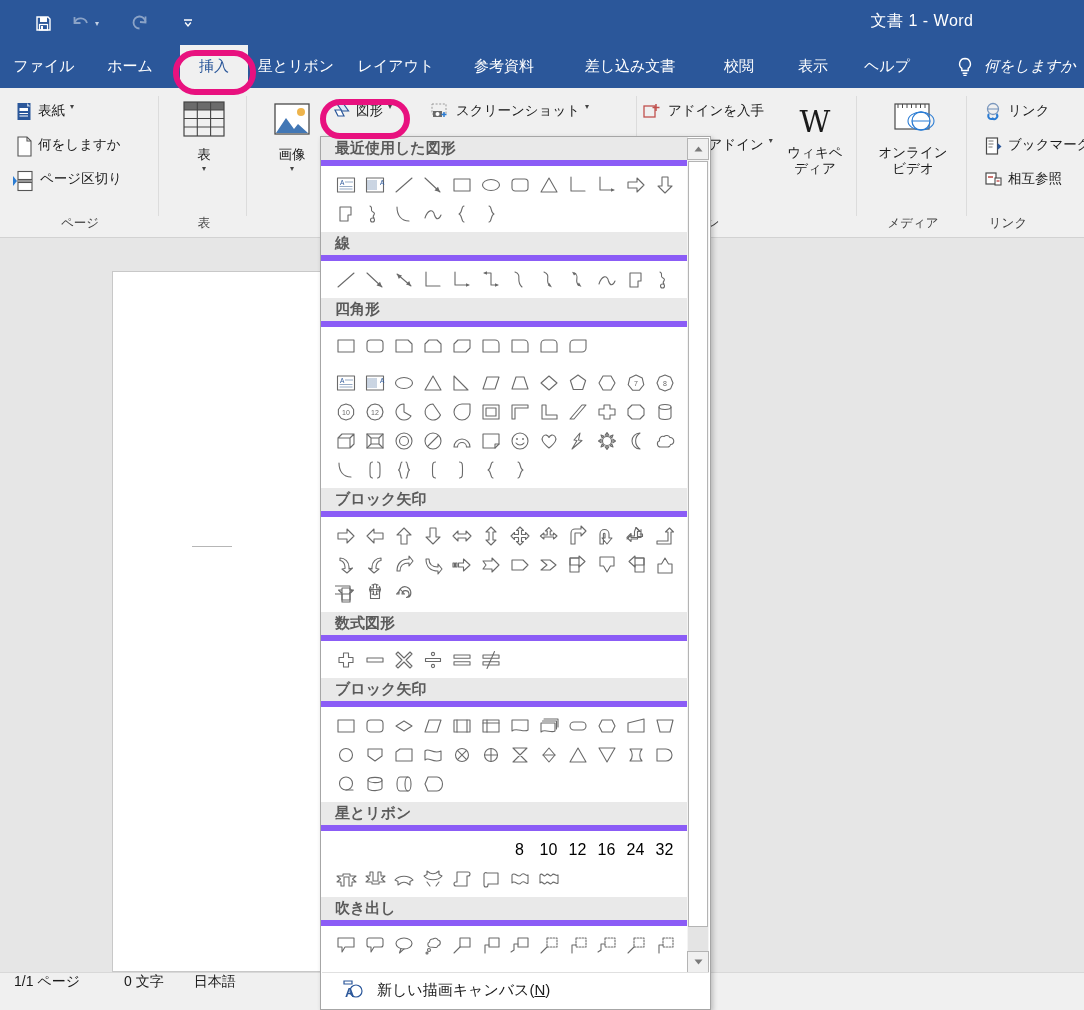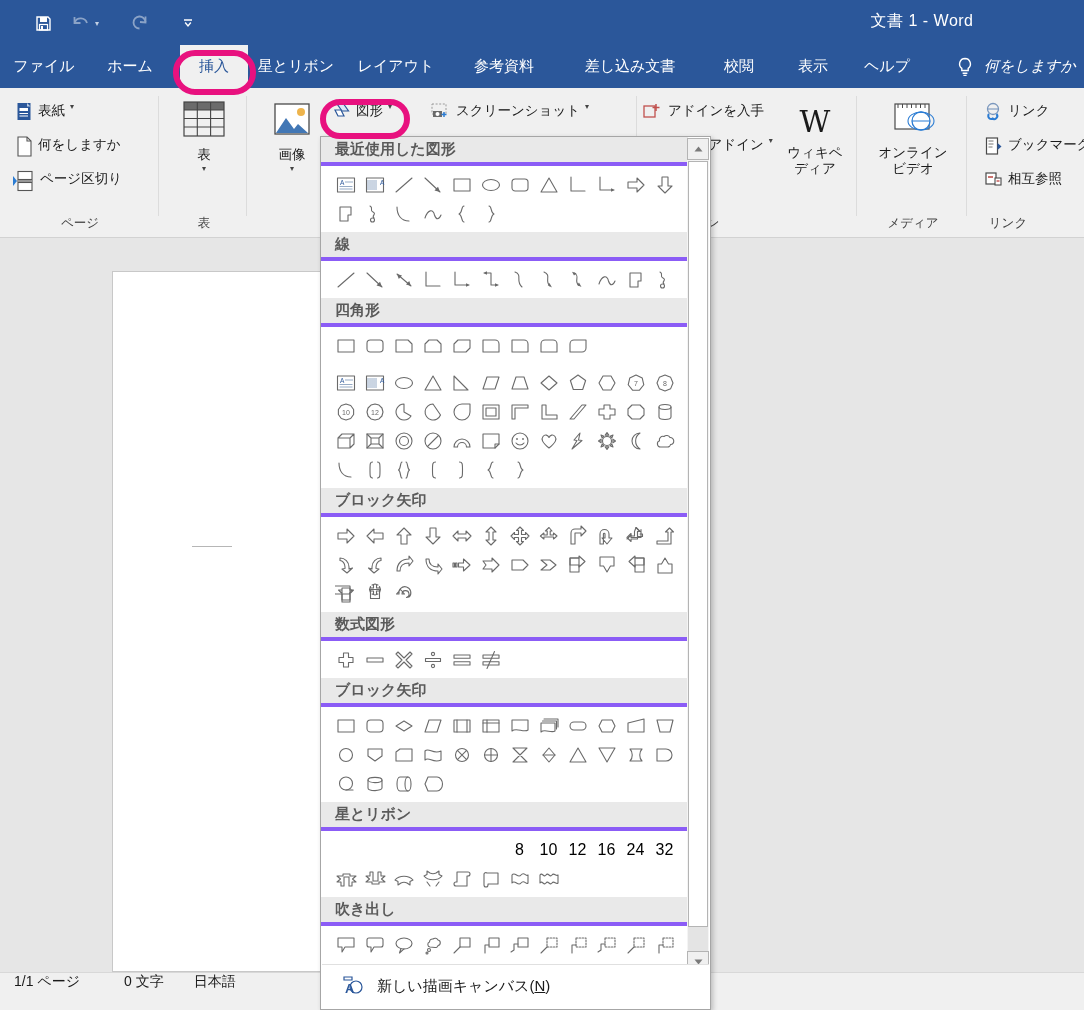--- a/index.html
+++ b/index.html
@@ -105,21 +105,21 @@
     box-shadow:2px 2px 5px rgba(0,0,0,.22);
     overflow:hidden;
   }
   #shapes-scrollregion{
     position:absolute; left:0; top:0; width:367px; height:837px;
     overflow:hidden; background:#ffffff;
   }
   .sec-header{
     height:29px; background:#e9e9e9; display:flex; align-items:center;
     padding-left:14px; font-size:15px; font-weight:bold; color:#5a5a5a;
-    border-bottom:4px solid #8b5cf6;
+    border-bottom:6px solid #8b5cf6;
   }
   .sec-rows{ padding:4px 0 4px 0; background:#ffffff; }
   .shape-row{ display:flex; padding-left:10px; }
   .shape-cell{
     width:29px; height:29px; display:flex; align-items:center; justify-content:center;
     cursor:default;
   }
   .shape-cell svg{ display:block; }
 
   
@@ -136,21 +136,21 @@
   #sbtn-down{ top:813px; }
   #sthumb{
     position:absolute; left:1px; top:23px; width:20px; height:766px;
     background:#ffffff; border:1px solid #b4b4b4;
   }
   #strack-lower{
     position:absolute; left:1px; top:789px; width:20px; height:24px; background:#e4e4e4;
   }
 
   #canvas-item{
-    position:absolute; left:1px; bottom:1px; width:387px; height:44px;
+    position:absolute; left:1px; bottom:1px; width:387px; height:36px;
     background:#ffffff; border-top:1px solid #e0e0e0;
     display:flex; align-items:center; padding-left:20px; cursor:default;
   }
   #canvas-item .clbl{ font-size:15px; color:#1a1a1a; margin-left:13px; white-space:nowrap; }
 
   
   .hl{
     position:absolute; border:6px solid #e8117f; border-radius:22px;
     pointer-events:none;
   }

